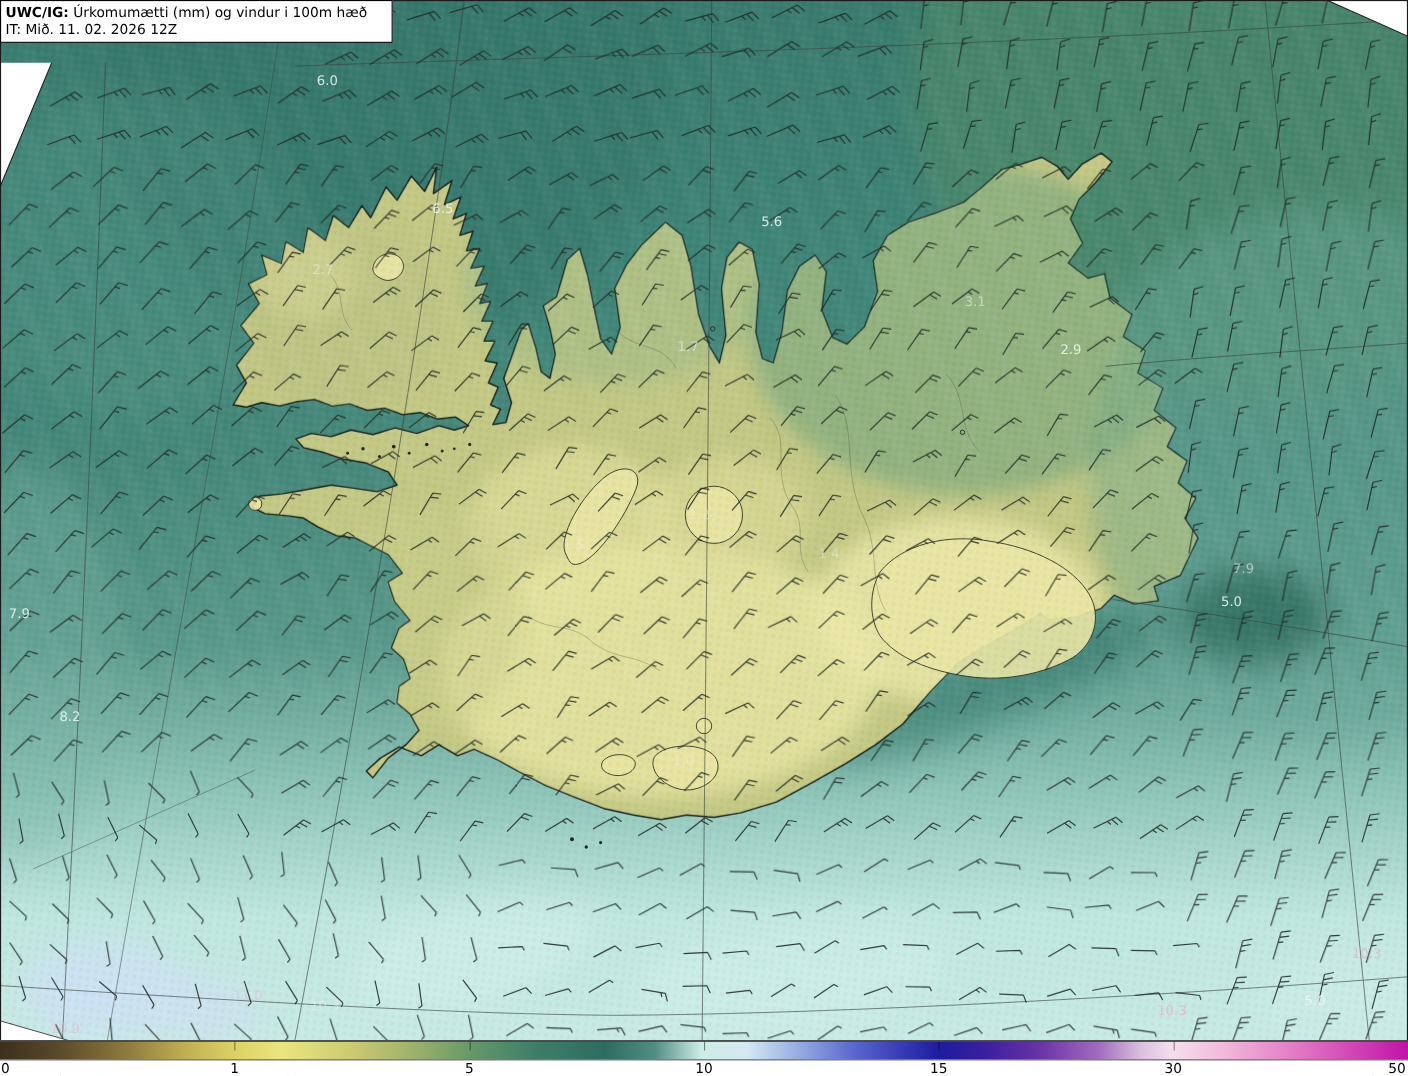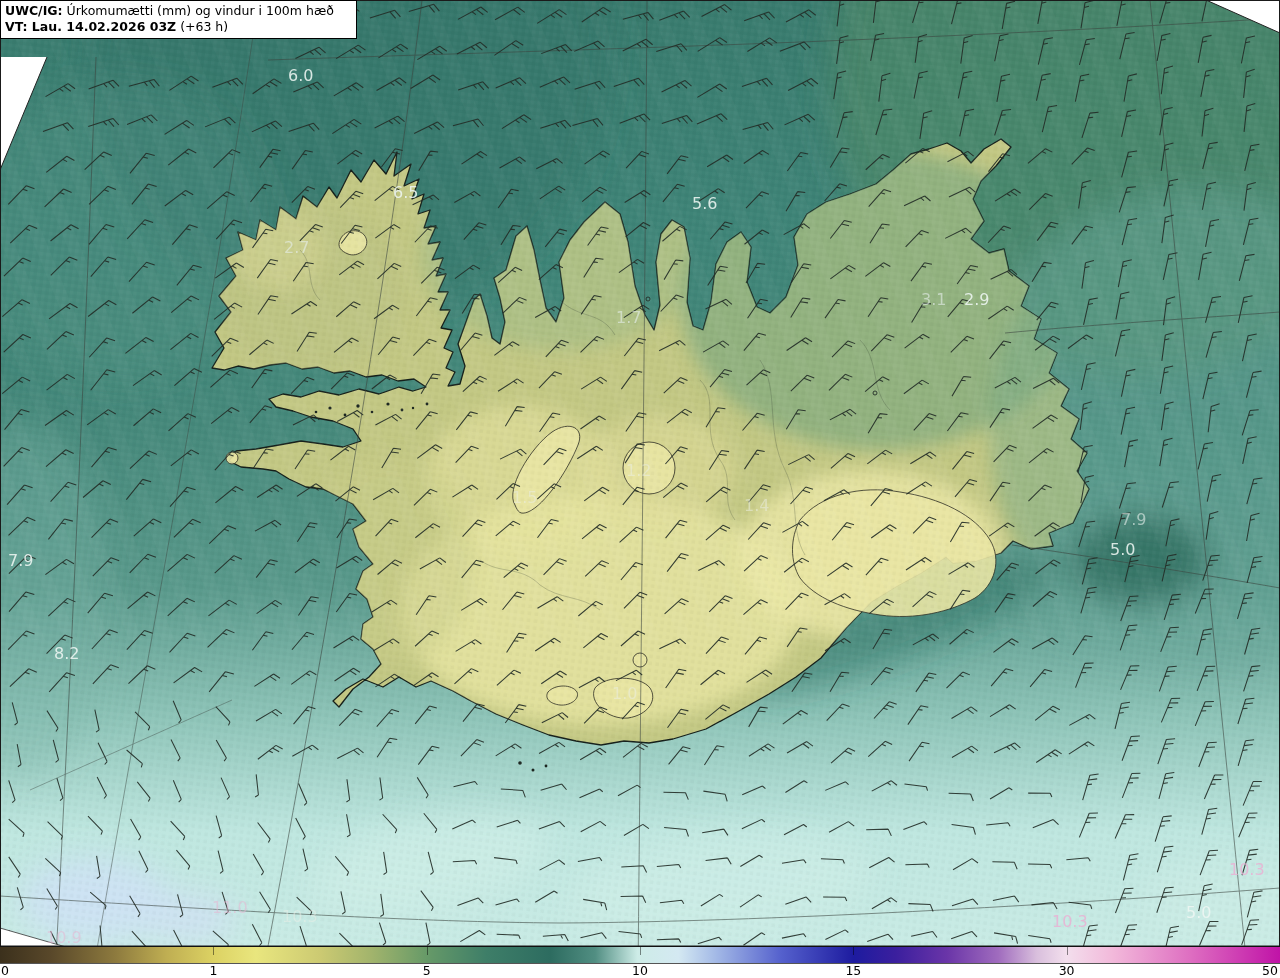--- a/index.html
+++ b/index.html
@@ -5,21 +5,21 @@
   html,body{margin:0;padding:0;background:#ffffff;}
   #stage{position:relative;width:1280px;height:978px;overflow:hidden;
          font-family:"DejaVu Sans","Liberation Sans",sans-serif;background:#fff;}
   #mapsvg{position:absolute;left:0;top:0;}
   
   #titlebox{position:absolute;left:0;top:0;background:#ffffff;border:1px solid #000;
             padding:2px 22px 3px 4px;font-size:12.5px;line-height:16px;color:#000;z-index:30;white-space:nowrap;}
   #titlebox b{font-weight:bold;}
   
   #labels{position:absolute;left:0;top:0;width:1280px;height:978px;z-index:20;pointer-events:none;}
-  .mlabel{position:absolute;font-size:16px;}
+  .mlabel{position:absolute;font-size:12px;}
   .mlabel.white{color:rgba(238,246,242,0.88);}
   .mlabel.dim{color:rgba(232,240,236,0.60);}
   .mlabel.faint{color:rgba(235,240,232,0.50);}
   .mlabel.pink{color:rgba(233,178,212,0.85);}
   .mlabel.pinkfaint{color:rgba(230,182,210,0.55);}
   
   #colorbar{position:absolute;left:0;top:946px;width:1280px;height:32px;z-index:40;background:#fff;}
   #cbar-grad{position:relative;width:1280px;height:18px;border-top:1px solid #111;border-bottom:1px solid #555;box-sizing:border-box;}
   .cmark{position:absolute;top:0;width:1px;height:8px;background:rgba(0,0,0,0.45);}
   #cbar-ticks{position:relative;width:1280px;height:13px;font-size:12.5px;color:#000;}
@@ -950,22 +950,22 @@
 
   <rect x="0.5" y="0.5" width="1279" height="945.5" fill="none" stroke="#1a1a1a" stroke-width="1"></rect>
 </svg>
 
 <div id="labels">
       <span class="mlabel white" style="left: 288px; top: 66px;">6.0</span>
       <span class="mlabel white" style="left: 393px; top: 183px; text-align: right;">6.5</span>
       <span class="mlabel white" style="left: 692px; top: 194px;">5.6</span>
       <span class="mlabel dim" style="left: 284px; top: 238px;">2.7</span>
       <span class="mlabel dim" style="left: 616px; top: 308px;">1.7</span>
-      <span class="mlabel dim" style="left: 921px; top: 267px; margin-top: 23px;">3.1</span>
-      <span class="mlabel white" style="left: 964px; top: 290px;">2.9</span>
+      <span class="mlabel dim" style="left: 877px; top: 267px;">3.1</span>
+      <span class="mlabel white" style="left: 964px; top: 311px;">2.9</span>
       <span class="mlabel faint" style="left: 512px; top: 488px;">1.5</span>
       <span class="mlabel faint" style="left: 626px; top: 461px;">1.2</span>
       <span class="mlabel faint" style="left: 744px; top: 496px;">1.4</span>
       <span class="mlabel faint" style="left: 612px; top: 684px;">1.0</span>
       <span class="mlabel white" style="left: 8px; top: 551px;">7.9</span>
       <span class="mlabel white" style="left: 54px; top: 644px;">8.2</span>
       <span class="mlabel dim" style="left: 1121px; top: 510px;">7.9</span>
       <span class="mlabel white" style="left: 1110px; top: 540px;">5.0</span>
       <span class="mlabel faint" style="left: 282px; top: 907px;">10.3</span>
       <span class="mlabel pinkfaint" style="left: 184px; top: 898px; margin-left: 28px;">11.0</span>
@@ -974,22 +974,22 @@
       <span class="mlabel white" style="left: 1186px; top: 903px;">5.0</span>
       <span class="mlabel pink" style="left: 1229px; top: 860px;">10.3</span>
     </div>
 
 <div id="titlebox">
   <div>
     <b>UWC/IG:</b>
     <span>Úrkomumætti (mm) og vindur i 100m hæð</span>
   </div>
   <div>
-    <b>VT: Lau. 14.02.2026 03Z</b>
-    <span>(+63 h)</span>
+    <span>IT:</span>
+    <span>Mið. 11. 02. 2026 12Z</span>
   </div>
 </div>
 
 <div id="colorbar">
   <div id="cbar-grad" style="background: linear-gradient(to right, rgb(59, 48, 28) 0%, rgb(89, 72, 42) 4%, rgb(141, 122, 62) 9%, rgb(191, 174, 82) 13%, rgb(220, 210, 99) 16.7%, rgb(233, 230, 126) 20%, rgb(204, 202, 114) 25%, rgb(162, 180, 108) 29%, rgb(103, 154, 104) 33.3%, rgb(62, 126, 104) 38%, rgb(45, 108, 96) 43%, rgb(81, 142, 130) 46.5%, rgb(205, 236, 231) 49.8%, rgb(212, 233, 242) 53%, rgb(162, 184, 230) 56%, rgb(85, 97, 205) 61%, rgb(29, 27, 159) 66.7%, rgb(59, 31, 158) 70%, rgb(106, 53, 168) 74%, rgb(160, 108, 190) 78%, rgb(217, 191, 221) 81%, rgb(243, 223, 237) 83.3%, rgb(242, 184, 218) 87%, rgb(222, 110, 193) 93%, rgb(192, 19, 167) 100%);">
         <i class="cmark" style="left: 16.67%;"></i>
         <i class="cmark" style="left: 33.33%;"></i>
         <i class="cmark" style="left: 50%;"></i>
         <i class="cmark" style="left: 66.67%;"></i>
         <i class="cmark" style="left: 83.33%;"></i>

